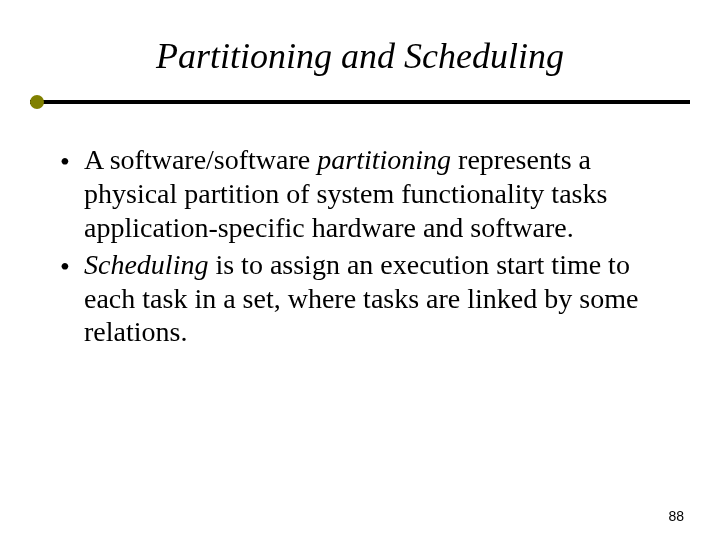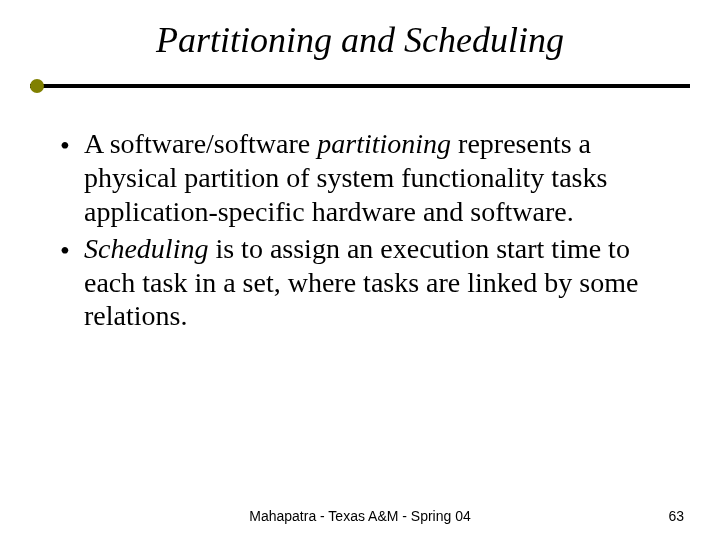--- a/index.html
+++ b/index.html
@@ -6,21 +6,21 @@
     body {
       width: 720px;
       height: 540px;
       background: #ffffff;
       font-family: "Times New Roman", Times, serif;
       position: relative;
       overflow: hidden;
     }
     .title-block {
       text-align: center;
-      padding-top: 20px;
+      padding-top: 36px;
       padding-bottom: 8px;
     }
     .title-line {
       font-size: 36px;
       font-style: italic;
       color: #000;
       line-height: 1.15;
     }
     .divider {
       margin: 10px 30px 0 30px;
@@ -99,15 +99,14 @@
     <div class="bullet-marker">•</div>
     <div class="bullet-text"><span>A software/software </span><span class="italic">partitioning</span><span> represents a physical partition of system functionality tasks application-specific hardware and software.</span></div>
   </div>
   <div class="bullet-item">
     <div class="bullet-marker">•</div>
     <div class="bullet-text"><span class="italic">Scheduling</span><span> is to assign an execution start time to each task in a set, where tasks are linked by some relations.</span></div>
   </div>
 </div>
 
 <div class="footer">
-  <span class="footer-center">Mahapatra - Texas A&amp;M - Spring 04</span>
-  <span class="footer-right">63</span>
+  <span class="footer-right">88</span>
 </div>
 
 </body></html>

